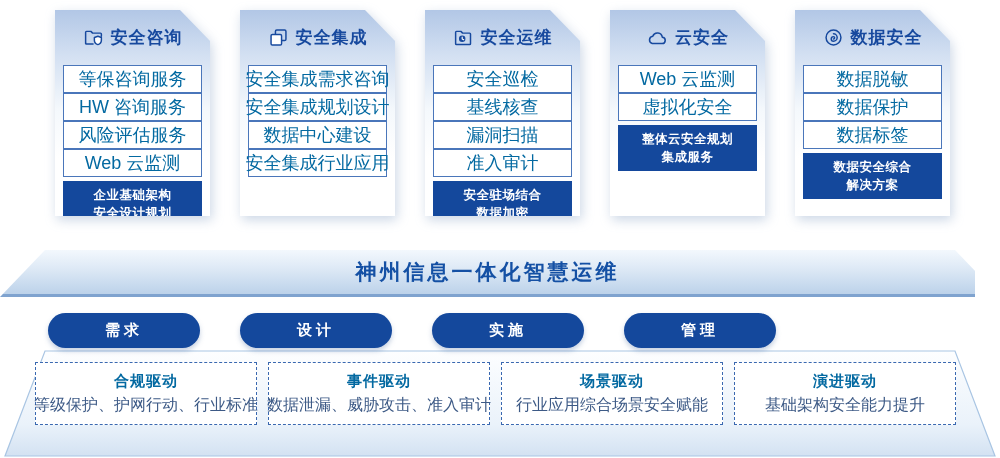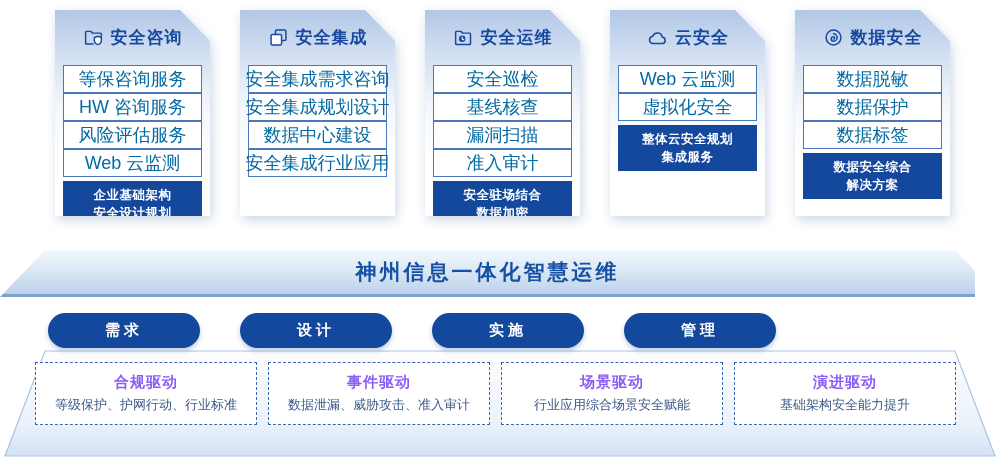--- a/index.html
+++ b/index.html
@@ -39,22 +39,22 @@
         box-shadow:0 3px 5px rgba(90,120,170,.35);}
 
   
   .platform{position:absolute;top:350px;left:0;width:1000px;height:107px;z-index:1;}
 
   
   .drivers-row{position:absolute;top:362px;left:35px;width:921px;display:flex;gap:11px;z-index:3;}
   .driver{width:222px;height:63px;box-sizing:border-box;background:#ffffff;
           border:1.5px dashed #3a68b0;display:flex;flex-direction:column;
           align-items:center;justify-content:center;gap:4px;}
-  .driver-title{font-size:15px;font-weight:bold;color:#8b5cf6;letter-spacing:1px;}
-  .driver-desc{font-size:13px;color:#3d5a86;white-space:nowrap;}
+  .driver-title{font-size:15px;font-weight:bold;color:#0369a1;letter-spacing:1px;}
+  .driver-desc{font-size:16px;color:#3d5a86;white-space:nowrap;}
 </style>
 </head>
 <body>
 
 <div class="canvas">
 
   <div class="banner">
     <div class="banner-title">神州信息一体化智慧运维</div>
   </div>
 

